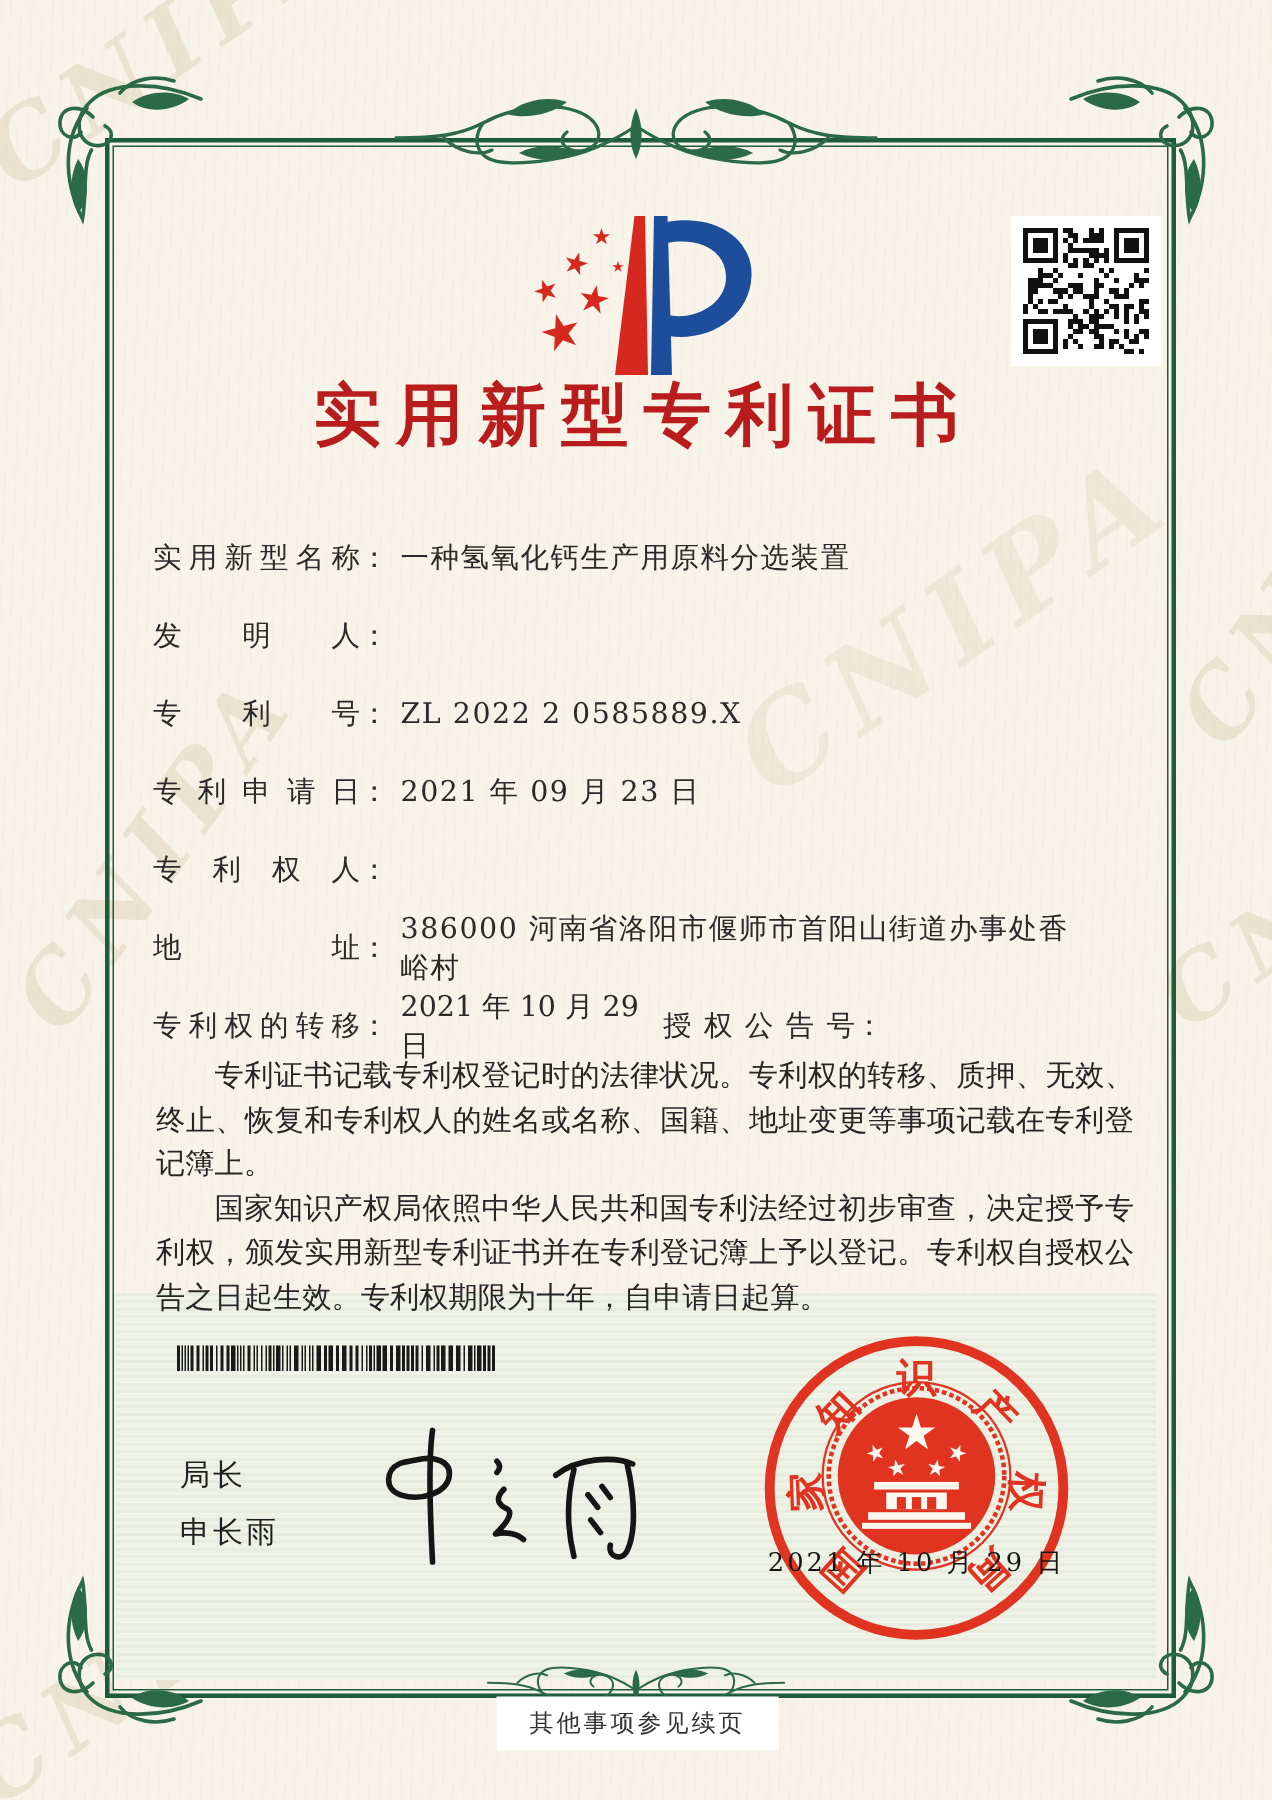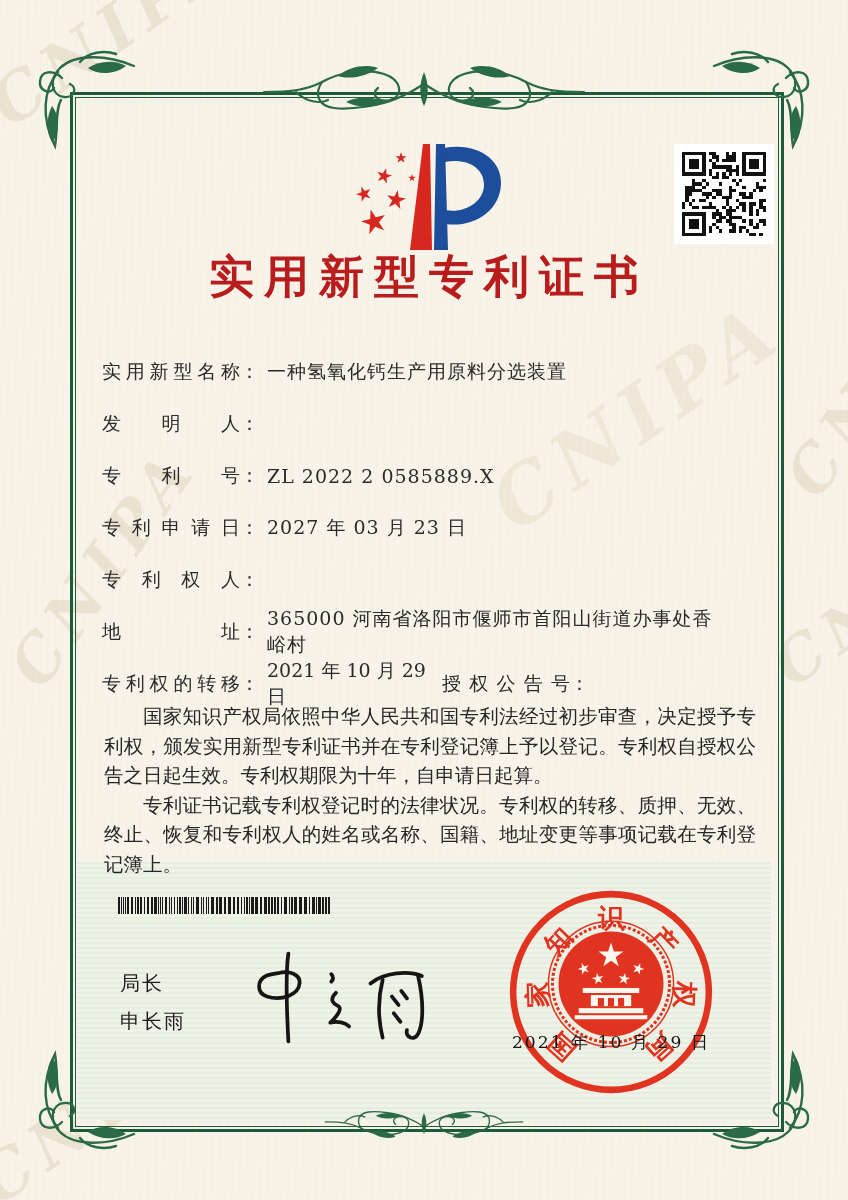--- a/index.html
+++ b/index.html
@@ -357,47 +357,47 @@
       <span class="colon">：</span>
     </div>
     <div class="field-row">
       <span class="field-label">专　利　号</span>
       <span class="colon">：</span>
       <span class="field-value">ZL 2022 2 0585889.X</span>
     </div>
     <div class="field-row">
       <span class="field-label">专利申请日</span>
       <span class="colon">：</span>
-      <span class="field-value">2027 年 03 月 23 日</span>
+      <span class="field-value">2021 年 09 月 23 日</span>
     </div>
     <div class="field-row">
       <span class="field-label">专　利　权　人</span>
       <span class="colon">：</span>
     </div>
     <div class="field-row">
       <span class="field-label">地　　　址</span>
       <span class="colon">：</span>
-      <span class="field-value">365000 河南省洛阳市偃师市首阳山街道办事处香峪村</span>
+      <span class="field-value">386000 河南省洛阳市偃师市首阳山街道办事处香峪村</span>
     </div>
     <div class="field-row">
       <span class="grant-group1">
         <span class="field-label">专利权的转移</span>
         <span class="colon">：</span>
         <span>2021 年 10 月 29 日</span>
       </span>
       <span class="grant-group2">
         <span class="grant-label2">授权公告号</span>
         <span class="colon">：</span>
       </span>
     </div>
   </div>
 
   <div class="body-text">
+    <p>专利证书记载专利权登记时的法律状况。专利权的转移、质押、无效、终止、恢复和专利权人的姓名或名称、国籍、地址变更等事项记载在专利登记簿上。</p>
     <p>国家知识产权局依照中华人民共和国专利法经过初步审查，决定授予专利权，颁发实用新型专利证书并在专利登记簿上予以登记。专利权自授权公告之日起生效。专利权期限为十年，自申请日起算。</p>
-    <p>专利证书记载专利权登记时的法律状况。专利权的转移、质押、无效、终止、恢复和专利权人的姓名或名称、国籍、地址变更等事项记载在专利登记簿上。</p>
   </div>
 
   <div class="barcode" id="barcode">
       <div style="width: 2px; background: rgb(25, 25, 25);"></div>
       <div style="width: 1px; background: transparent;"></div>
       <div style="width: 1px; background: rgb(25, 25, 25);"></div>
       <div style="width: 1px; background: transparent;"></div>
       <div style="width: 1px; background: rgb(25, 25, 25);"></div>
       <div style="width: 1px; background: transparent;"></div>
       <div style="width: 1px; background: rgb(25, 25, 25);"></div>
@@ -563,14 +563,15 @@
       <rect x="-20" y="11" width="40" height="11" fill="#fdf8ef"></rect>
       <rect x="-13" y="14" width="6" height="8" fill="#e03420"></rect>
       <rect x="-3" y="14" width="6" height="8" fill="#e03420"></rect>
       <rect x="7" y="14" width="6" height="8" fill="#e03420"></rect>
       <rect x="-32" y="24" width="64" height="5" fill="#fdf8ef"></rect>
       <rect x="-36" y="31" width="72" height="4" fill="#fdf8ef"></rect>
     </g>
     <text x="110" y="165" text-anchor="middle" font-size="17" letter-spacing="2" fill="#151515" font-family="'DejaVu Serif',serif">2021 年 10 月 29 日</text>
   </svg>
 
+  <div class="note-box">其他事项参见续页</div>
 
 </div>
 
 </body></html>

